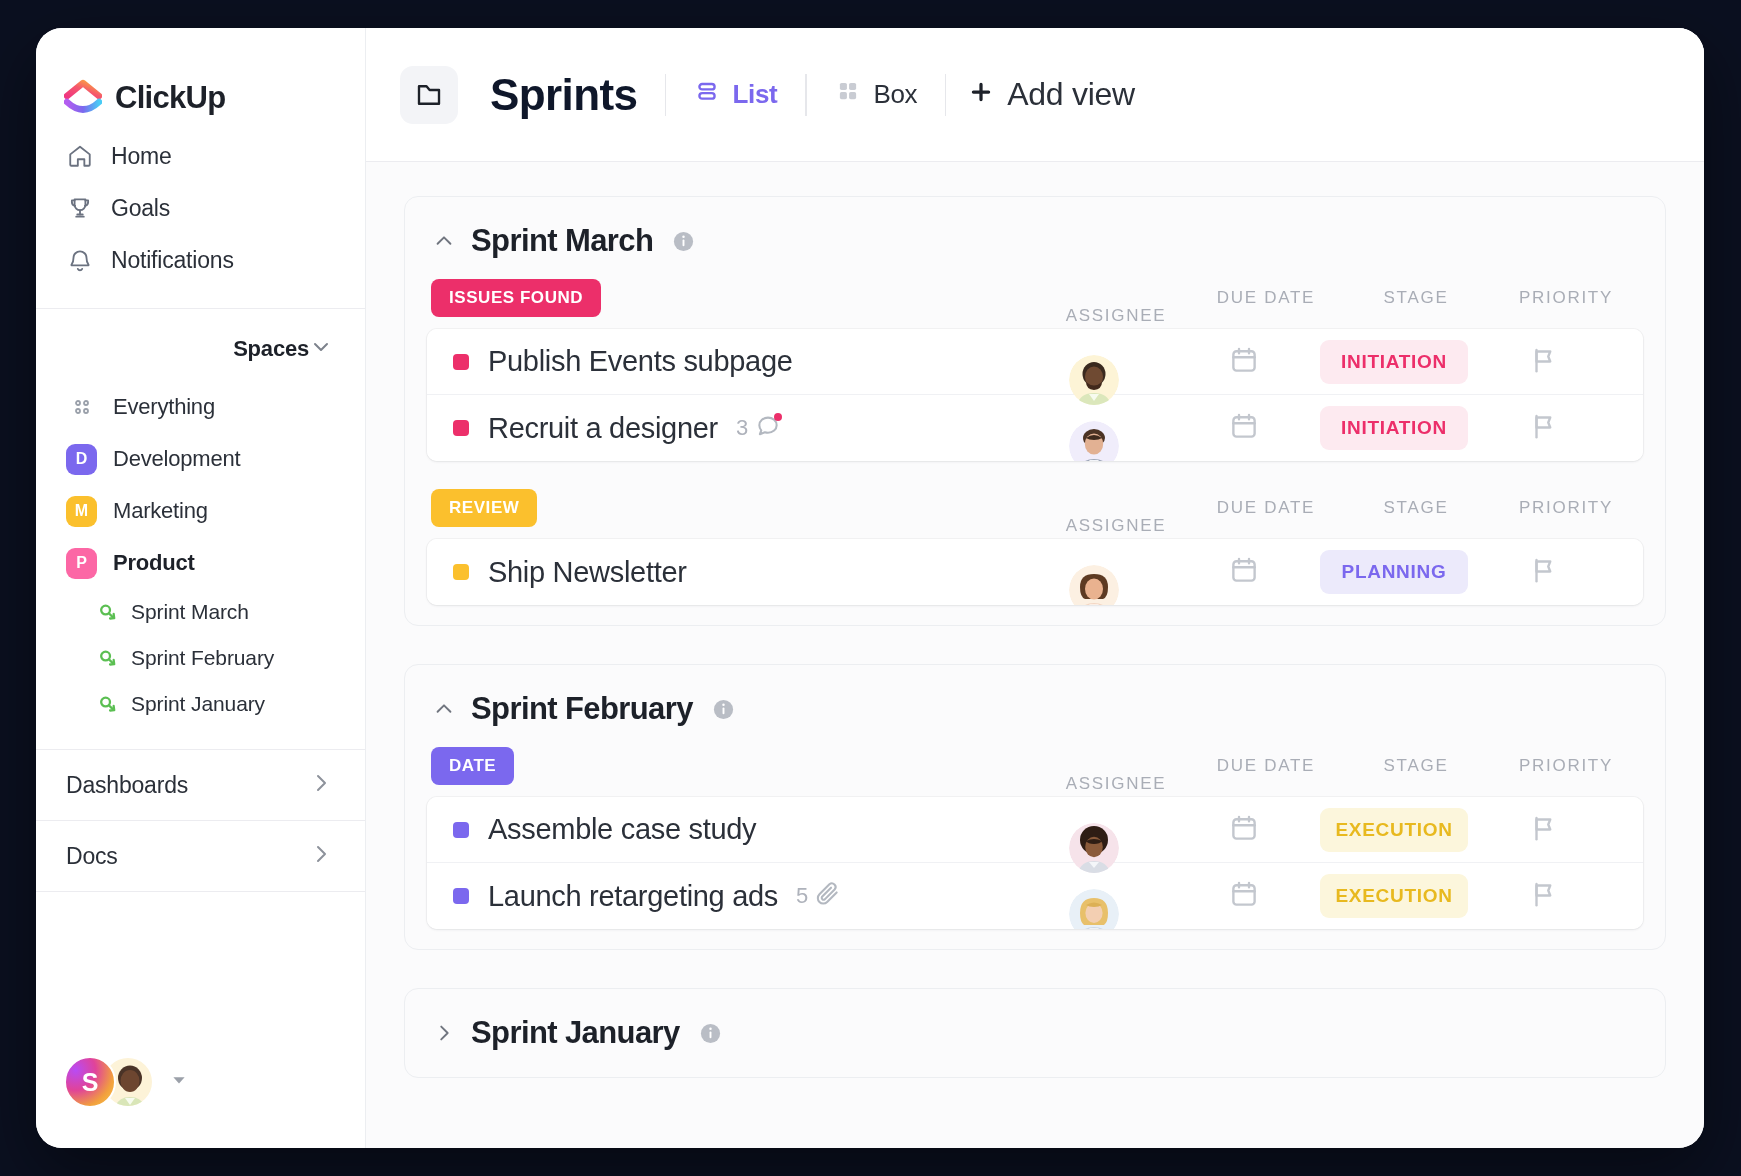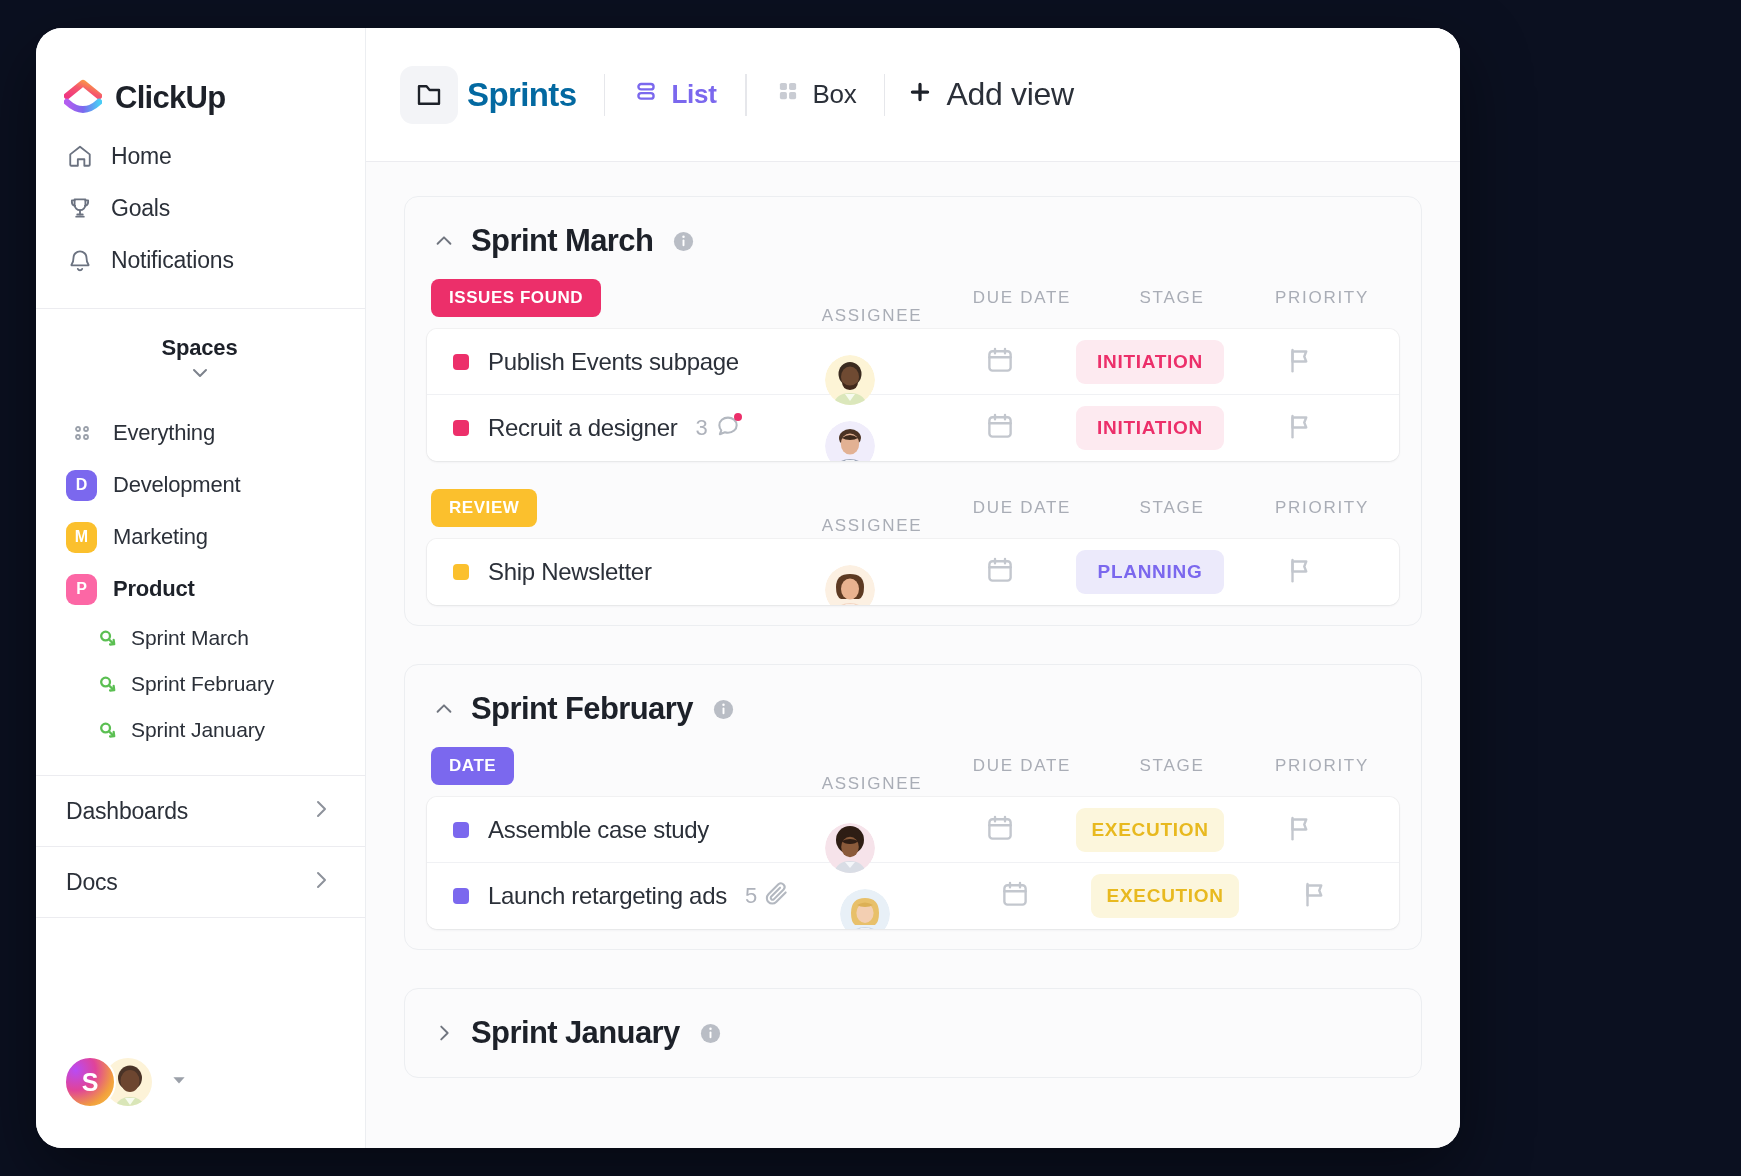--- a/index.html
+++ b/index.html
@@ -5,21 +5,21 @@
   * { box-sizing: border-box; margin: 0; padding: 0; }
   html, body {
     width: 1741px; height: 1176px;
     background: #0b1020;
     font-family: "Liberation Sans", sans-serif;
     overflow: hidden;
   }
   .app-window {
     position: absolute;
     left: 36px; top: 28px;
-    width: 1424px; height: 1120px;
+    width: 1668px; height: 1120px;
     background: #ffffff;
     border-radius: 26px;
     overflow: hidden;
     display: flex;
     box-shadow: 0 24px 70px rgba(0,0,0,0.45);
   }
 
   
   .sidebar {
     width: 330px;
@@ -60,21 +60,20 @@
     letter-spacing: -0.2px;
   }
   .divider { height: 1px; background: #ececf0; margin: 0; }
 
   .spaces-header {
     display: flex;
     align-items: center;
     justify-content: flex-end;
     padding: 26px 32px 18px 30px;
     cursor: pointer;
-    flex-direction: column;
   }
   .spaces-title {
     font-size: 22px;
     font-weight: 700;
     color: #1d2129;
     letter-spacing: -0.2px;
   }
   .space-item {
     display: flex;
     align-items: center;
@@ -163,25 +162,25 @@
   }
   .folder-btn {
     width: 58px; height: 58px;
     border-radius: 13px;
     background: #f3f4f7;
     display: flex; align-items: center; justify-content: center;
     cursor: pointer;
     flex: 0 0 58px;
   }
   .topbar-title {
-    font-size: 33px;
+    font-size: 44px;
     font-weight: 700;
-    color: #0369a1;
+    color: #0f172a;
     letter-spacing: -0.6px;
-    margin-left: 9px;
+    margin-left: 32px;
     margin-right: 28px;
   }
   .vsep { width: 1px; height: 42px; background: #e6e7eb; }
   .view-tab {
     display: flex; align-items: center; gap: 12px;
     padding: 0 28px;
     height: 58px;
     cursor: pointer;
     font-size: 26px;
     color: #2b3039;
@@ -287,21 +286,21 @@
     cursor: pointer;
   }
   .task-row:last-child { border-bottom: none; }
   .status-dot {
     width: 16px; height: 16px;
     border-radius: 4px;
     flex: 0 0 16px;
     margin-right: 19px;
   }
   .task-name {
-    font-size: 24px;
+    font-size: 29px;
     color: #2b3039;
     letter-spacing: -0.3px;
     white-space: nowrap;
   }
   .task-meta {
     display: flex;
     align-items: center;
     gap: 7px;
     margin-left: 18px;
     color: #aeb2bb;

